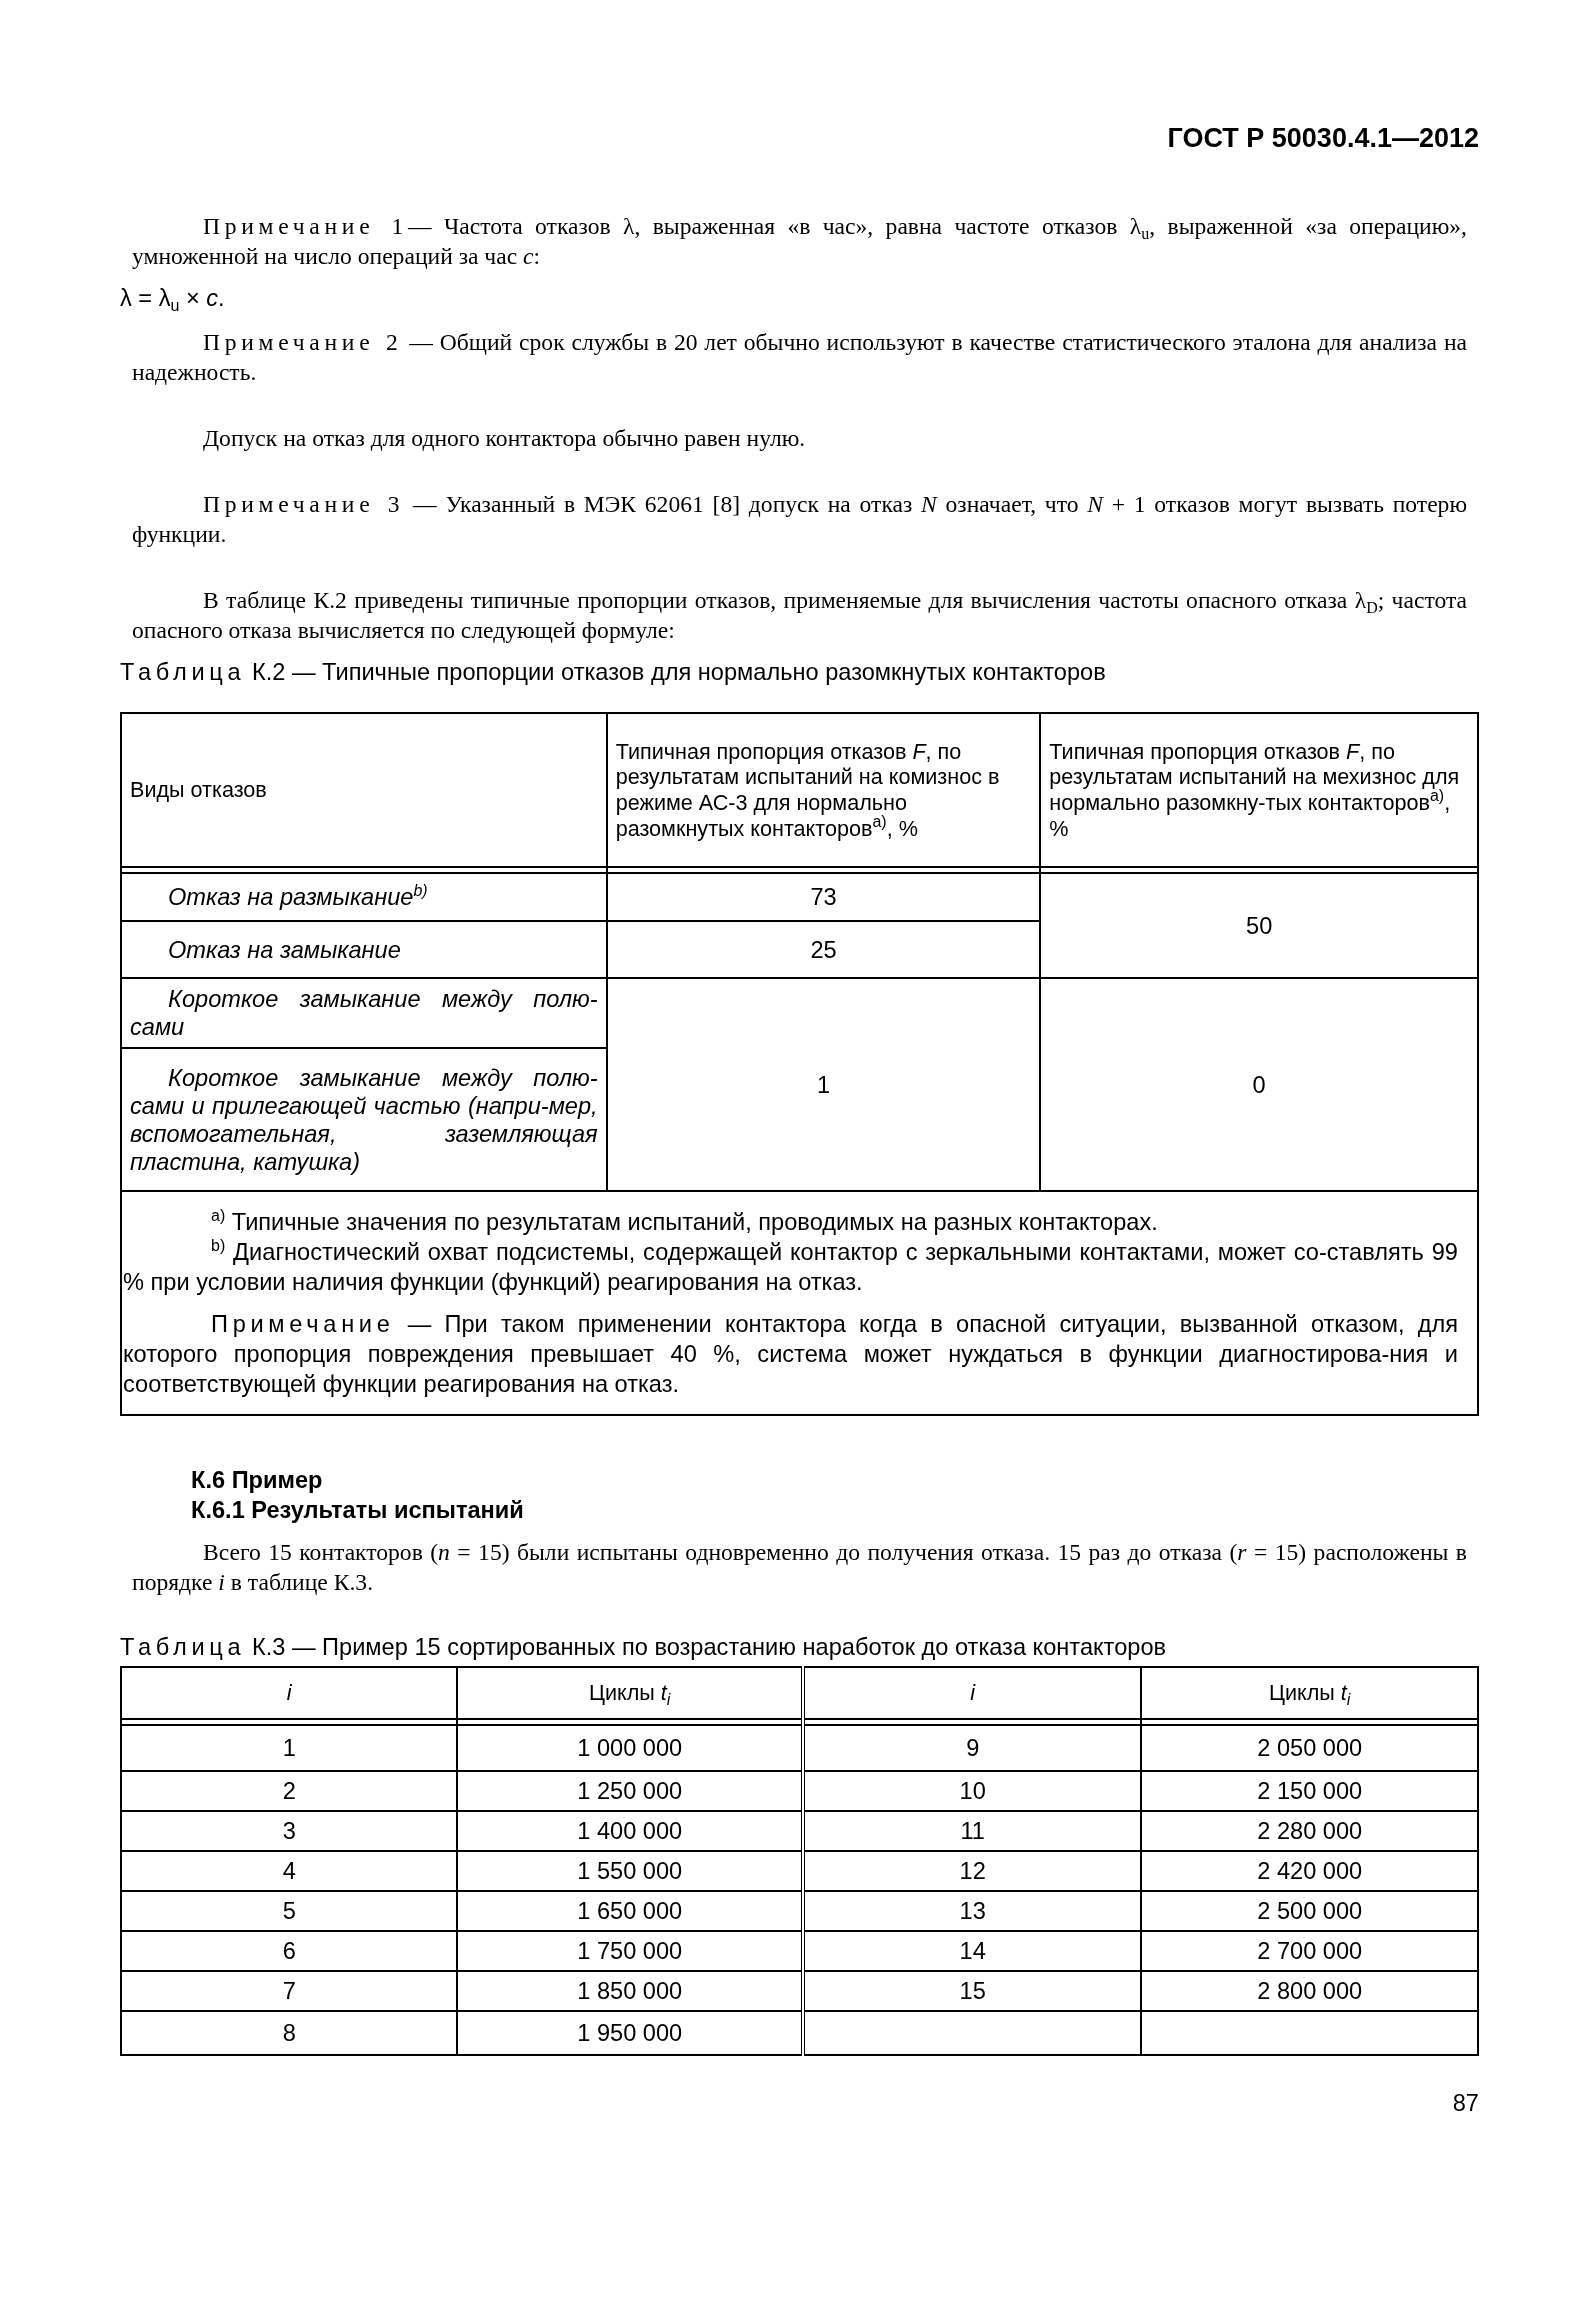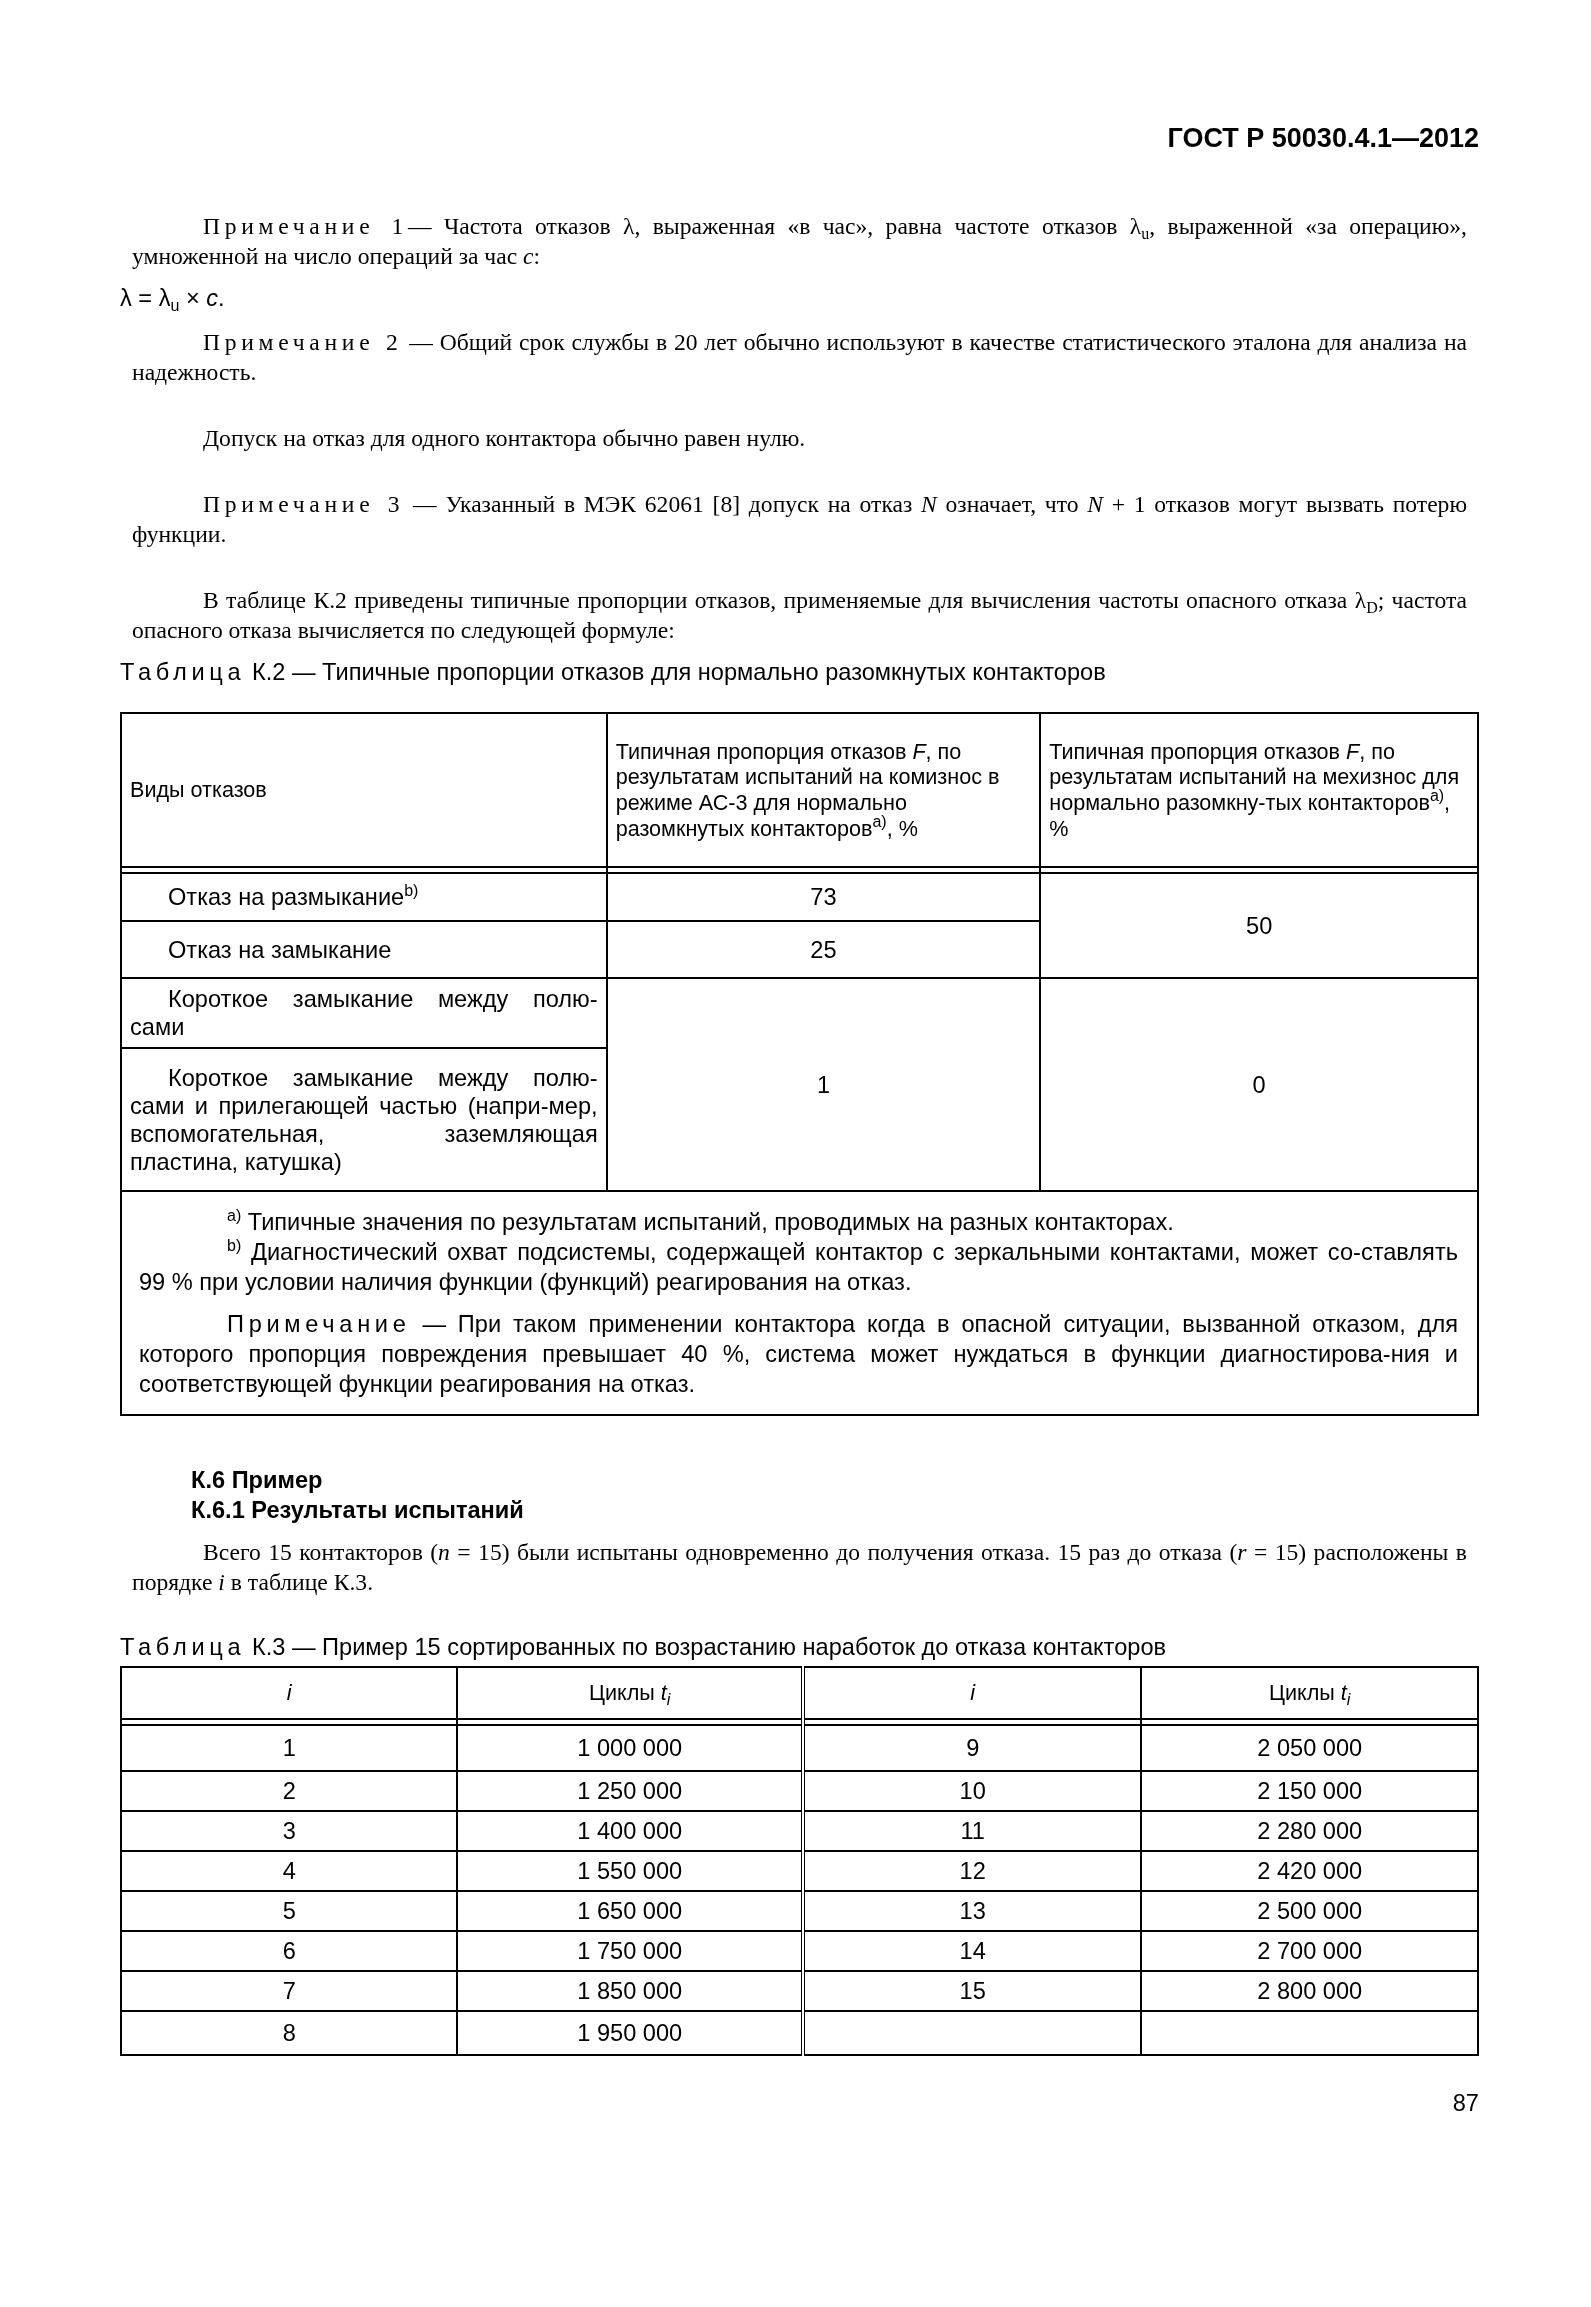--- a/index.html
+++ b/index.html
@@ -16,23 +16,23 @@
   sub { font-size: 16px; vertical-align: -5.4px; line-height: 0; }
   sup { font-size: 16px; vertical-align: 9.4px; line-height: 0; }
   .caption { font-size: 23.6px; line-height: 30px; margin: 0; }
 
   
   .tk2 { position: absolute; left: 120px; top: 712px; width: 1359px; border-collapse: collapse; }
   .tk2 td { border: 2px solid #000; font-size: 23.6px; line-height: 28px; padding: 0 8px; }
   .tk2 .hd { height: 152px; text-align: left; vertical-align: middle; font-size: 21.6px; line-height: 25.6px; }
   .tk2 .dbl td { height: 4px; padding: 0; border-top: 2.7px solid #000; border-bottom: 2px solid #000; }
   .tk2 .c { text-align: center; vertical-align: middle; }
-  .tk2 .lt { text-align: justify; vertical-align: middle; }
+  .tk2 .lt { text-align: justify; vertical-align: middle; font-style: italic; }
   .tk2 .lt .ind { display: inline-block; width: 38px; }
-  .tk2 .notes { padding: 15px 19px 15px 17px; font-size: 23.6px; line-height: 30px; text-align: justify; border-bottom: 2.7px solid #000; }
+  .tk2 .notes { padding: 15px 19px 15px 1px; font-size: 23.6px; line-height: 30px; text-align: justify; border-bottom: 2.7px solid #000; }
   .notes .ind { display: inline-block; width: 88px; }
   .notes .ind2 { display: inline-block; width: 88px; }
 
   
   .k6 { position: absolute; left: 120px; width: 1359px; top: 1465px; }
   .k6 .h { font-weight: bold; font-size: 23.6px; line-height: 30px; padding-left: 71px; margin: 0; }
 
   
   .tk3 { position: absolute; left: 120px; top: 1666px; width: 1359px; border-collapse: collapse; }
   .tk3 td { border: 2px solid #000; font-size: 23.6px; text-align: center; vertical-align: middle; height: 38px; padding: 0; }

